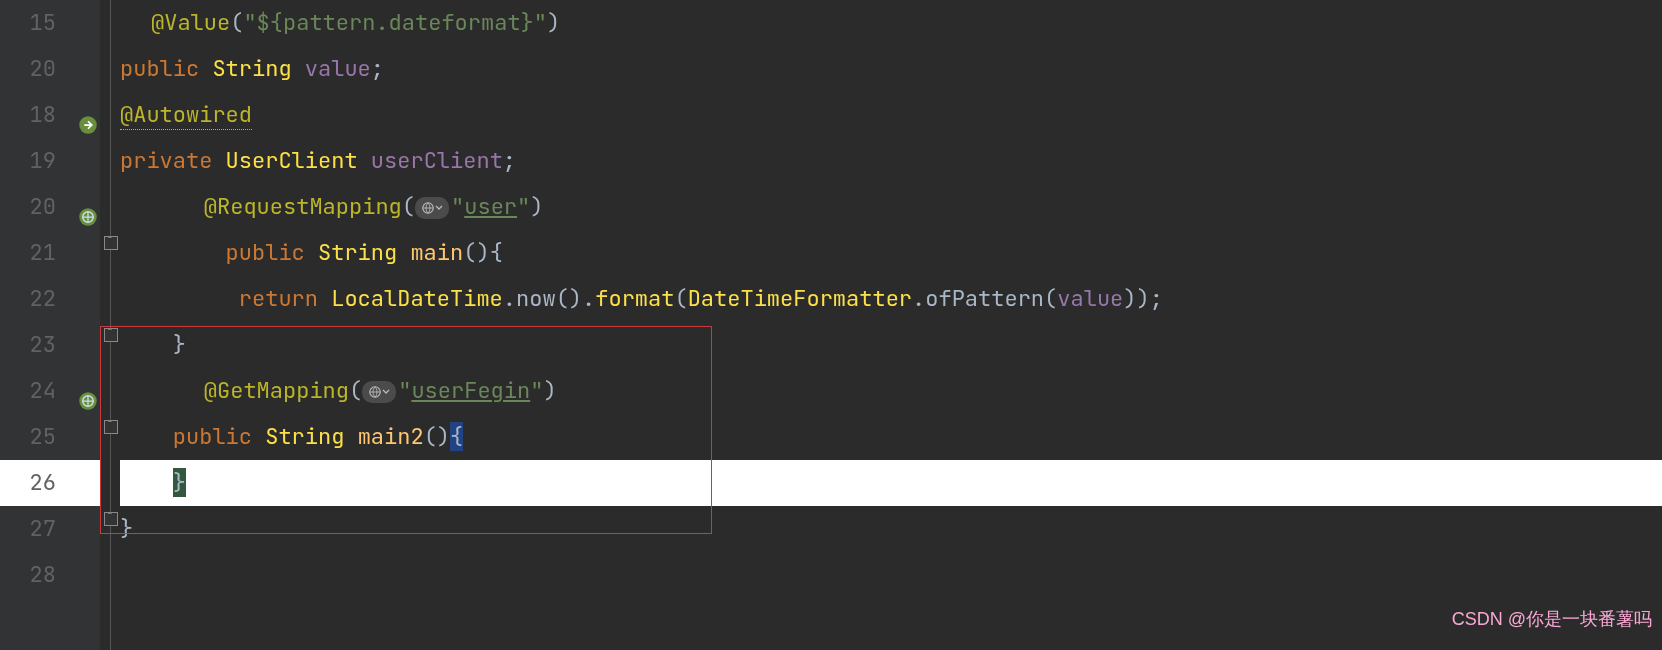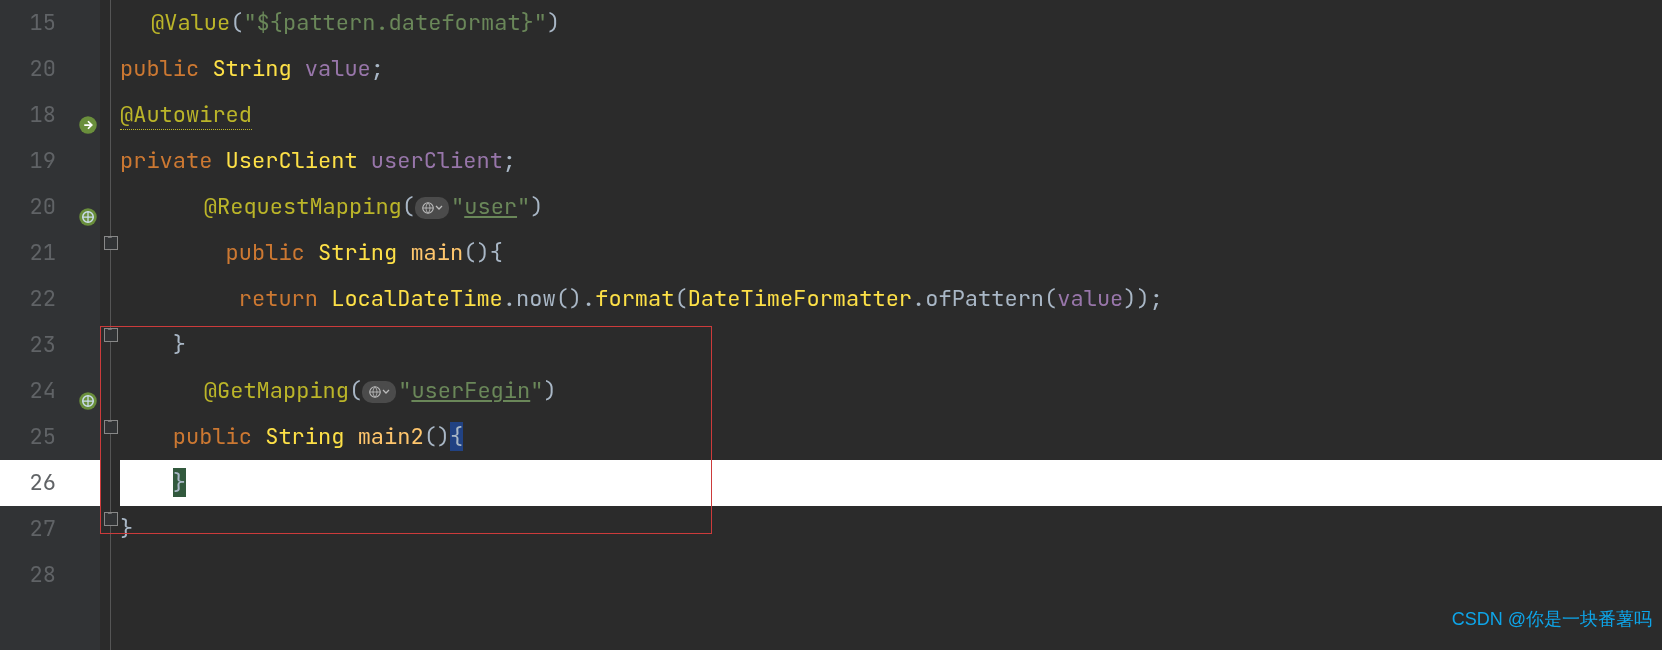--- a/index.html
+++ b/index.html
@@ -23,21 +23,21 @@
   .field{color:#9876aa;}
   .method{color:#ffc66d;}
   .static{color:#a9b7c6;}
   .punct{color:#a9b7c6;}
   .pill{display:inline-flex;align-items:center;background:#4b4b4b;border-radius:10px;padding:0 6px;height:22px;vertical-align:middle;margin-right:2px;}
   .pill svg{vertical-align:middle;}
   .caret-bg{background:#ffffff;}
   .sel{background:#214283;}
   .hl{background:#32593d;}
   .redbox{position:absolute;border:1px solid #cc3b3b;pointer-events:none;}
-  .watermark{position:absolute;right:10px;bottom:8px;font-size:18px;color:#0ea5e9;font-family:sans-serif;text-align:center;}
+  .watermark{position:absolute;right:10px;bottom:8px;font-size:18px;color:#f9a8d4;font-family:sans-serif;text-align:center;}
 </style>
 </head>
 <body>
 <div class="editor">
 
   <div class="gutter">
     <div class="gutter-row">
         <span class="ln">15</span>
       </div>
     <div class="gutter-row">

